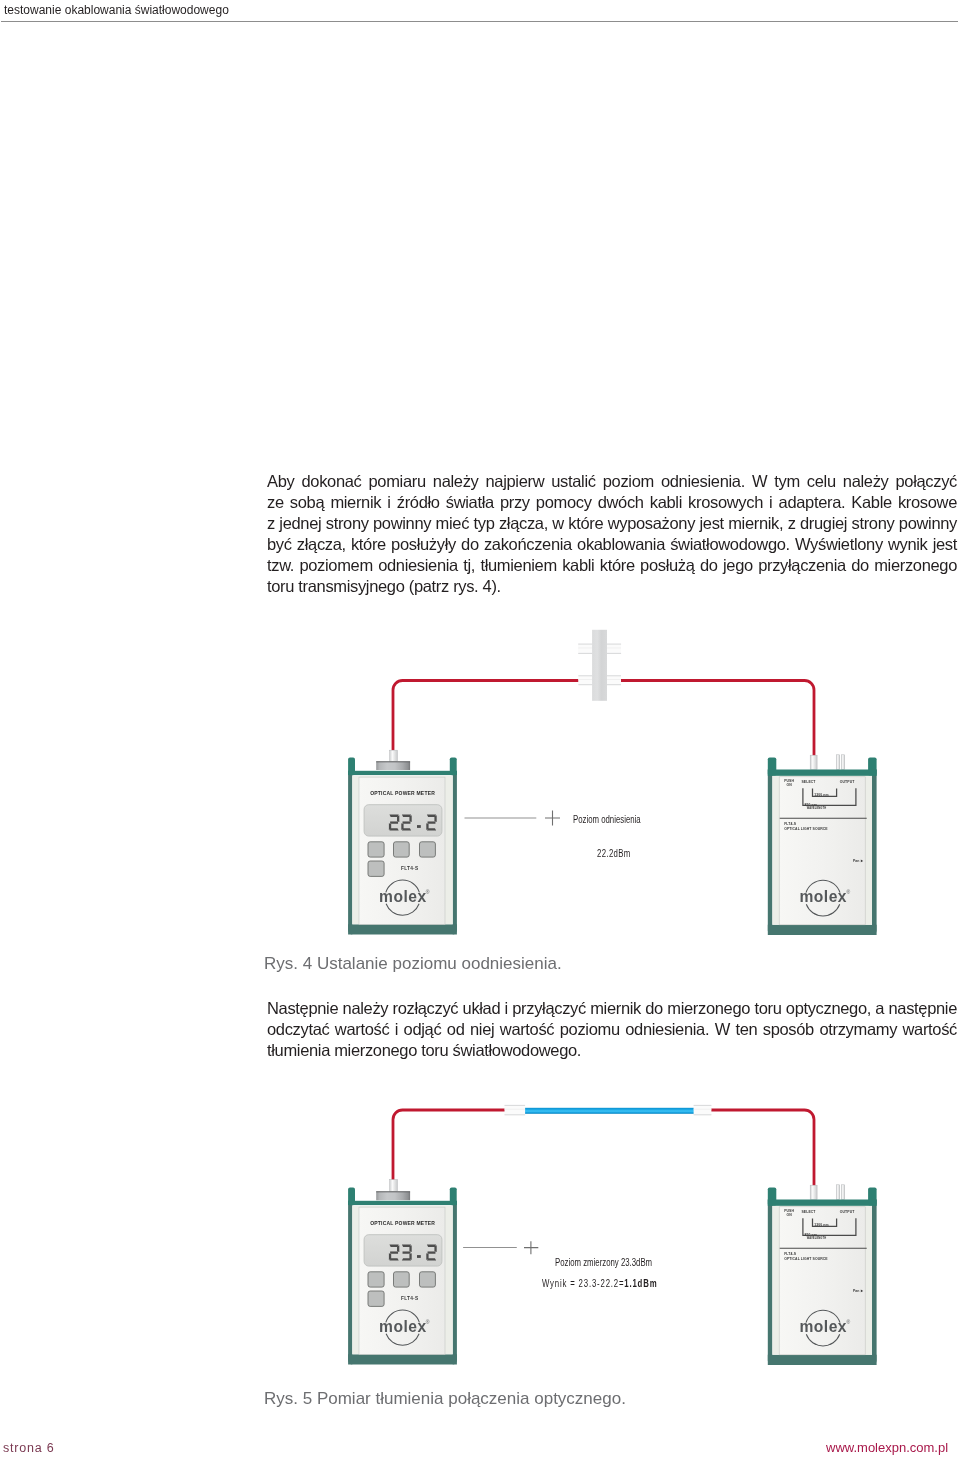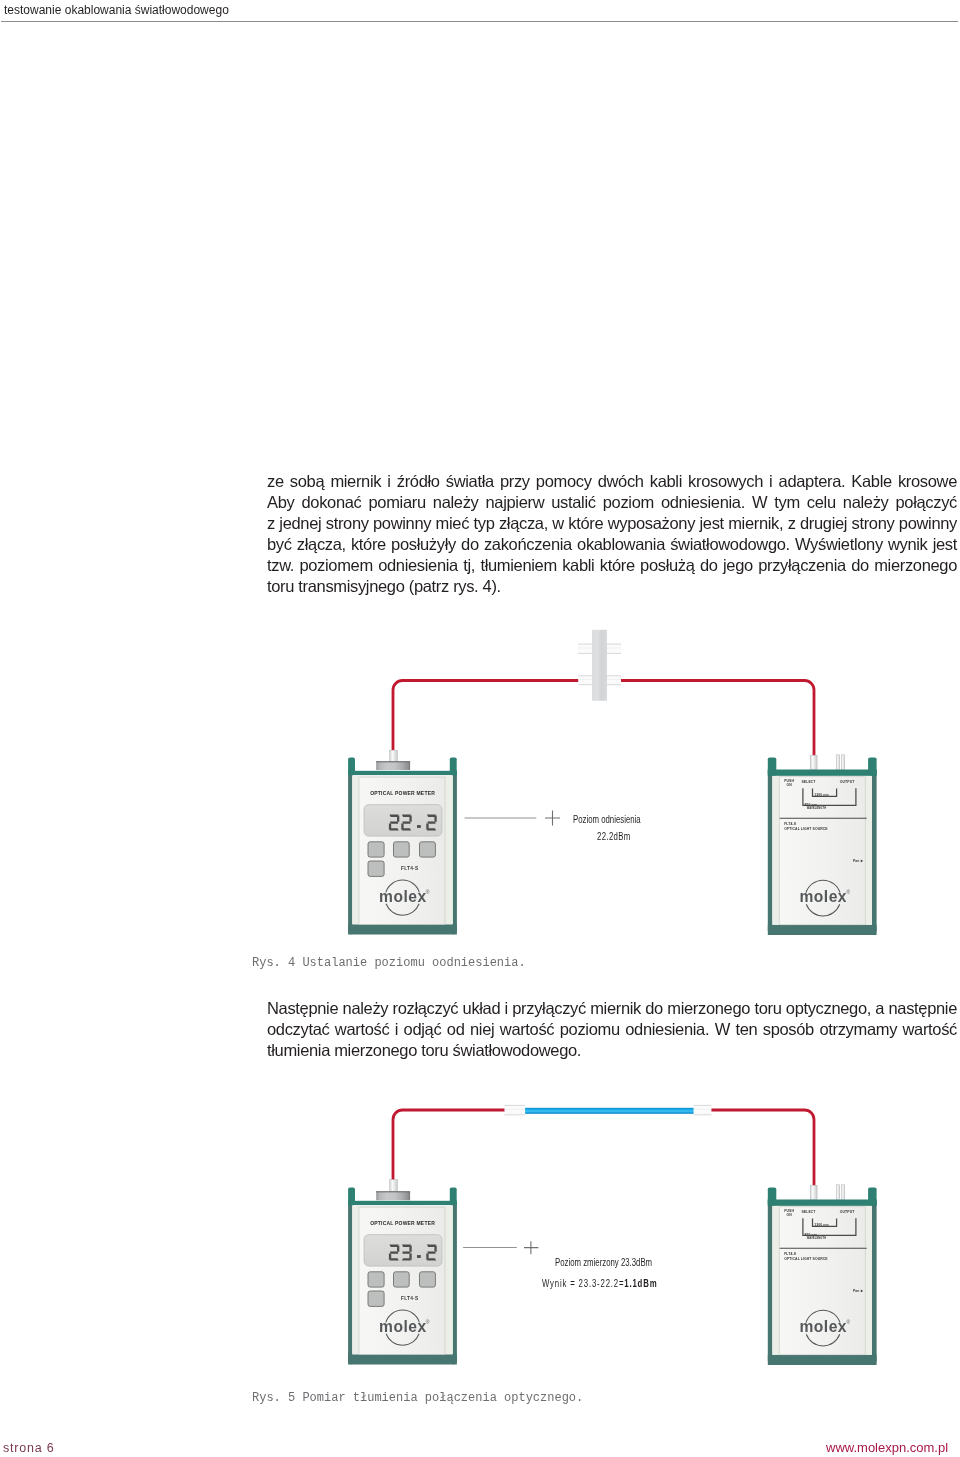--- a/index.html
+++ b/index.html
@@ -16,58 +16,58 @@
 
   
   .para{left:267px;width:690px;font-size:16.5px;line-height:21.1px;
         color:#231f20;letter-spacing:-0.34px;}
   .para .ln{display:block;text-align:justify;text-align-last:justify;white-space:nowrap;}
   .para .ln.last{text-align-last:left;}
   #para-1{top:471px;}
   #para-2{top:998px;}
 
   
-  .caption{left:252px;font-size:12px;line-height:13px;color:#6d6e71;letter-spacing:0px;font-family:Liberation Mono, monospace;}
+  .caption{left:264px;font-size:17px;line-height:13px;color:#6d6e71;letter-spacing:0px;}
   #caption-1{top:957px;}
   #caption-2{top:1392px;}
 
   
   
   svg.fig{position:absolute;display:block;}
   svg text{font-family:"Liberation Sans",sans-serif;-webkit-font-smoothing:antialiased;}
   svg.fig{-webkit-font-smoothing:antialiased;transform:translateZ(0);}
   .dev-label{font-size:5px;font-weight:bold;fill:#2b2b2b;letter-spacing:0.2px;}
   .dev-model{font-size:4.8px;font-weight:bold;fill:#3a3a3a;letter-spacing:0.25px;}
   .dev-tiny{font-size:3.45px;font-weight:bold;fill:#3a3a3a;letter-spacing:0.08px;}
   .dev-micro{font-size:2.7px;font-weight:bold;fill:#3a3a3a;letter-spacing:0.08px;}
   .dev-brand{font-size:15.6px;font-weight:bold;fill:#55585a;letter-spacing:0.5px;}
   .dev-reg{font-size:5px;fill:#55585a;}
   .ann{position:absolute;transform:translateZ(0);font-size:10px;line-height:15.5px;color:#231f20;white-space:nowrap;}
   .ann .cond{display:inline-block;transform:scaleX(0.78);transform-origin:left center;}
   .ann b{font-weight:bold;}
   #ann-1{left:573px;top:812px;}
   #ann-1 .l1{display:block;}
-  #ann-1 .l2{display:block;margin-top:1px;padding-left:24px;letter-spacing:0.45px;}
+  #ann-1 .l2{display:block;margin-top:18px;padding-left:24px;letter-spacing:0.45px;}
   #ann-2{left:555px;top:1242.5px;}
   #ann-2 .l1{display:block;margin-top:12px;}
   #ann-2 .l2{display:block;margin-top:6.1px;margin-left:-13.5px;letter-spacing:1.05px;}
 
   #footer-page{left:3px;top:1441px;font-size:12.5px;line-height:14px;color:#7b3a52;letter-spacing:0.8px;}
   #footer-url{left:826px;top:1441px;font-size:13px;line-height:14px;font-weight:normal;color:#a8184a;
       letter-spacing:0px;}
 </style>
 </head>
 <body>
 
 <div class="abs" id="page-header">testowanie okablowania światłowodowego</div>
 <div class="abs" id="header-rule"></div>
 
 <div class="abs para" id="para-1">
+  <span class="ln">Aby dokonać pomiaru należy najpierw ustalić poziom odniesienia. W tym celu należy połączyć</span>
   <span class="ln">ze sobą miernik i źródło światła przy pomocy dwóch kabli krosowych i adaptera. Kable krosowe</span>
-  <span class="ln">Aby dokonać pomiaru należy najpierw ustalić poziom odniesienia. W tym celu należy połączyć</span>
   <span class="ln">z jednej strony powinny mieć typ złącza, w które wyposażony jest miernik, z drugiej strony powinny</span>
   <span class="ln">być złącza, które posłużyły do zakończenia okablowania światłowodowgo. Wyświetlony wynik jest</span>
   <span class="ln">tzw. poziomem odniesienia tj, tłumieniem kabli które posłużą do jego przyłączenia do mierzonego</span>
   <span class="ln last">toru transmisyjnego (patrz rys. 4).</span>
 </div>
 <div class="abs para" id="para-2">
   <span class="ln">Następnie należy rozłączyć układ i przyłączyć miernik do mierzonego toru optycznego, a następnie</span>
   <span class="ln">odczytać wartość i odjąć od niej wartość poziomu odniesienia. W ten sposób otrzymamy wartość</span>
   <span class="ln last">tłumienia mierzonego toru światłowodowego.</span>
 </div>

